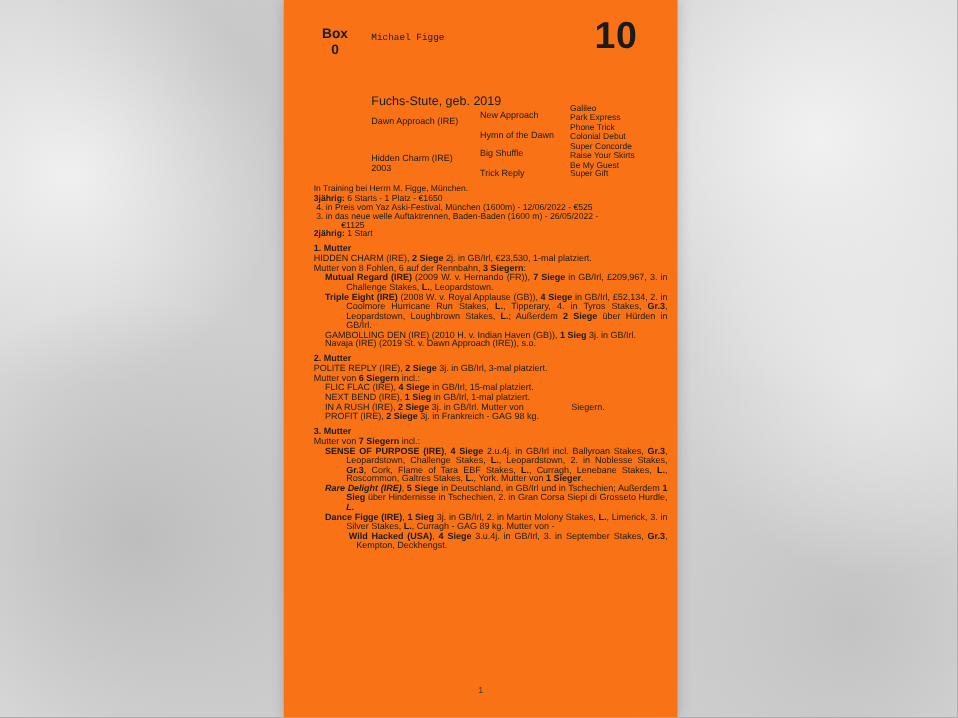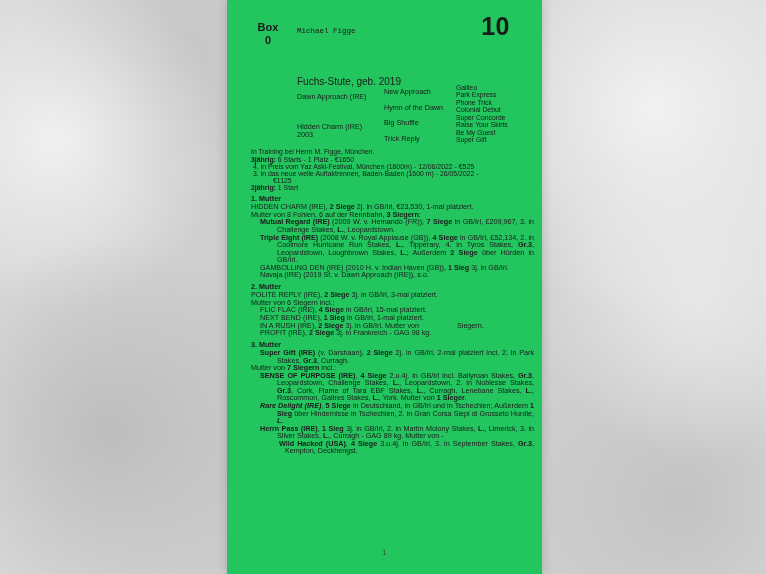--- a/index.html
+++ b/index.html
@@ -8,27 +8,27 @@
          background:#cfcfcf;}
   .backdrop{position:absolute;inset:0;
     background:
       radial-gradient(circle at 110px 430px, #bdbdbd 0, rgba(189,189,189,0) 190px),
       radial-gradient(circle at 55px 140px, #f0f0f0 0, rgba(240,240,240,0) 170px),
       radial-gradient(circle at 170px 60px, #c6c6c6 0, rgba(198,198,198,0) 150px),
       radial-gradient(circle at 655px 110px, #f1f1f1 0, rgba(241,241,241,0) 210px),
       radial-gradient(circle at 700px 300px, #e7e7e7 0, rgba(231,231,231,0) 160px),
       radial-gradient(circle at 680px 500px, #c3c3c3 0, rgba(195,195,195,0) 230px),
       linear-gradient(90deg,#d8d8d8 0%,#cdcdcd 30%,#d2d2d2 70%,#dcdcdc 100%);}
-  .page{position:absolute;left:227px;top:0;width:315px;height:574px;background:#22c55e;
+  .page{position:absolute;left:227px;top:0;width:315px;height:574px;background:#f97316;
         box-shadow:0 0 10px rgba(0,0,0,.18);}
   
   .box{position:absolute;left:26px;top:21px;width:30px;font-size:11px;font-weight:bold;
        line-height:13px;text-align:center;}
   .consignor{position:absolute;left:70px;top:27px;font-size:7.5px;font-family:Liberation Mono, monospace;}
-  .lot{position:absolute;right:32px;top:12px;font-size:25px;font-weight:bold;letter-spacing:.5px;}
+  .lot{position:absolute;right:32px;top:12px;font-size:30px;font-weight:bold;letter-spacing:.5px;}
   .title{position:absolute;left:70px;top:52px;font-size:16.5px;font-weight:bold;}
   .subtitle{position:absolute;left:70px;top:76px;font-size:10px;}
   
   .g1{position:absolute;left:70px;font-size:7.2px;line-height:8px;}
   .g1a{top:93px;} .g1b{top:123px;}
   .g2{position:absolute;left:157px;top:87px;font-size:7.2px;}
   .g2 .it{height:15.6px;}
   .g3{position:absolute;left:229px;top:84px;font-size:6.8px;line-height:7.45px;}
   
   .body{position:absolute;left:24px;top:148px;width:283px;font-size:7.2px;
@@ -102,33 +102,32 @@
             <p class="flat"><span>HIDDEN CHARM (IRE), </span><span style="font-weight: bold;">2 Siege</span><span> 2j. in GB/Irl, €23,530, 1-mal platziert.</span></p>
             <p class="flat"><span>Mutter von 8 Fohlen, 6 auf der Rennbahn, </span><span style="font-weight: bold;">3 Siegern</span><span>:</span></p>
             <p class="entry"><span style="font-weight: bold;">Mutual Regard (IRE)</span><span> (2009 W. v. Hernando (FR)), </span><span style="font-weight: bold;">7 Siege</span><span> in GB/Irl, £209,967, 3. in Challenge Stakes, </span><span style="font-weight: bold;">L.</span><span>, Leopardstown.</span></p>
             <p class="entry"><span style="font-weight: bold;">Triple Eight (IRE)</span><span> (2008 W. v. Royal Applause (GB)), </span><span style="font-weight: bold;">4 Siege</span><span> in GB/Irl, £52,134, 2. in Coolmore Hurricane Run Stakes, </span><span style="font-weight: bold;">L.</span><span>, Tipperary, 4. in Tyros Stakes, </span><span style="font-weight: bold;">Gr.3</span><span>, Leopardstown, Loughbrown Stakes, </span><span style="font-weight: bold;">L.</span><span>; Außerdem </span><span style="font-weight: bold;">2 Siege</span><span> über Hürden in GB/Irl.</span></p>
             <p class="entry"><span>GAMBOLLING DEN (IRE) (2010 H. v. Indian Haven (GB)), </span><span style="font-weight: bold;">1 Sieg</span><span> 3j. in GB/Irl.</span></p>
             <p class="entry"><span>Navaja (IRE) (2019 St. v. Dawn Approach (IRE)), s.o.</span></p>
           </div>
           <div>
             <p class="sect-h">2. Mutter</p>
             <p class="flat"><span>POLITE REPLY (IRE), </span><span style="font-weight: bold;">2 Siege</span><span> 3j. in GB/Irl, 3-mal platziert.</span></p>
-            <p class="flat"><span>Mutter von </span><span style="font-weight: normal;">6 Siegern</span><span> incl.:</span></p>
+            <p class="flat"><span>Mutter von </span><span style="font-weight: bold;">6 Siegern</span><span> incl.:</span></p>
             <p class="entry"><span>FLIC FLAC (IRE), </span><span style="font-weight: bold;">4 Siege</span><span> in GB/Irl, 15-mal platziert.</span></p>
             <p class="entry"><span>NEXT BEND (IRE), </span><span style="font-weight: bold;">1 Sieg</span><span> in GB/Irl, 1-mal platziert.</span></p>
             <p class="entry"><span>IN A RUSH (IRE), </span><span style="font-weight: bold;">2 Siege</span><span> 3j. in GB/Irl. Mutter von </span><span style="font-weight: normal; margin-left: 36px;">Siegern</span><span>.</span></p>
             <p class="entry"><span>PROFIT (IRE), </span><span style="font-weight: bold;">2 Siege</span><span> 3j. in Frankreich - GAG 98 kg.</span></p>
           </div>
           <div>
             <p class="sect-h">3. Mutter</p>
-            <p class="entry"><span style="font-weight: bold;">Super Gift (IRE)</span><span> (v. Darshaan), </span><span style="font-weight: bold;">2 Siege</span><span> 2j. in GB/Irl, 2-mal platziert incl. 2. in Park Stakes, </span><span style="font-weight: bold;">Gr.3</span><span>, Curragh.</span></p>
             <p class="flat"><span>Mutter von </span><span style="font-weight: bold;">7 Siegern</span><span> incl.:</span></p>
             <p class="entry"><span style="font-weight: bold;">SENSE OF PURPOSE (IRE)</span><span>, </span><span style="font-weight: bold;">4 Siege</span><span> 2.u.4j. in GB/Irl incl. Ballyroan Stakes, </span><span style="font-weight: bold;">Gr.3</span><span>, Leopardstown, Challenge Stakes, </span><span style="font-weight: bold;">L.</span><span>, Leopardstown, 2. in Noblesse Stakes, </span><span style="font-weight: bold;">Gr.3</span><span>, Cork, Flame of Tara EBF Stakes, </span><span style="font-weight: bold;">L.</span><span>, Curragh, Lenebane Stakes, </span><span style="font-weight: bold;">L.</span><span>, Roscommon, Galtres Stakes, </span><span style="font-weight: bold;">L.</span><span>, York. Mutter von </span><span style="font-weight: bold;">1 Sieger</span><span>.</span></p>
             <p class="entry"><span style="font-weight: bold; font-style: italic;">Rare Delight (IRE)</span><span>, </span><span style="font-weight: bold;">5 Siege</span><span> in Deutschland, in GB/Irl und in Tschechien; Außerdem </span><span style="font-weight: bold;">1 Sieg</span><span> über Hindernisse in Tschechien, 2. in Gran Corsa Siepi di Grosseto Hurdle, </span><span style="font-weight: bold; font-style: italic;">L.</span></p>
-            <p class="entry"><span style="font-weight: bold;">Herrn Pass (IRE)</span><span>, </span><span style="font-weight: bold;">1 Sieg</span><span> 3j. in GB/Irl, 2. in Martin Molony Stakes, </span><span style="font-weight: bold;">L.</span><span>, Limerick, 3. in Silver Stakes, </span><span style="font-weight: bold;">L.</span><span>, Curragh - GAG 89 kg. Mutter von -</span></p>
+            <p class="entry"><span style="font-weight: bold;">Dance Figge (IRE)</span><span>, </span><span style="font-weight: bold;">1 Sieg</span><span> 3j. in GB/Irl, 2. in Martin Molony Stakes, </span><span style="font-weight: bold;">L.</span><span>, Limerick, 3. in Silver Stakes, </span><span style="font-weight: bold;">L.</span><span>, Curragh - GAG 89 kg. Mutter von -</span></p>
             <p class="entry2"><span style="font-weight: bold;">Wild Hacked (USA)</span><span>, </span><span style="font-weight: bold;">4 Siege</span><span> 3.u.4j. in GB/Irl, 3. in September Stakes, </span><span style="font-weight: bold;">Gr.3</span><span>, Kempton, Deckhengst.</span></p>
           </div>
         </div>
     </div>
 
     <div class="pageno">1</div>
   </div>
 </div>
 
 </body></html>

